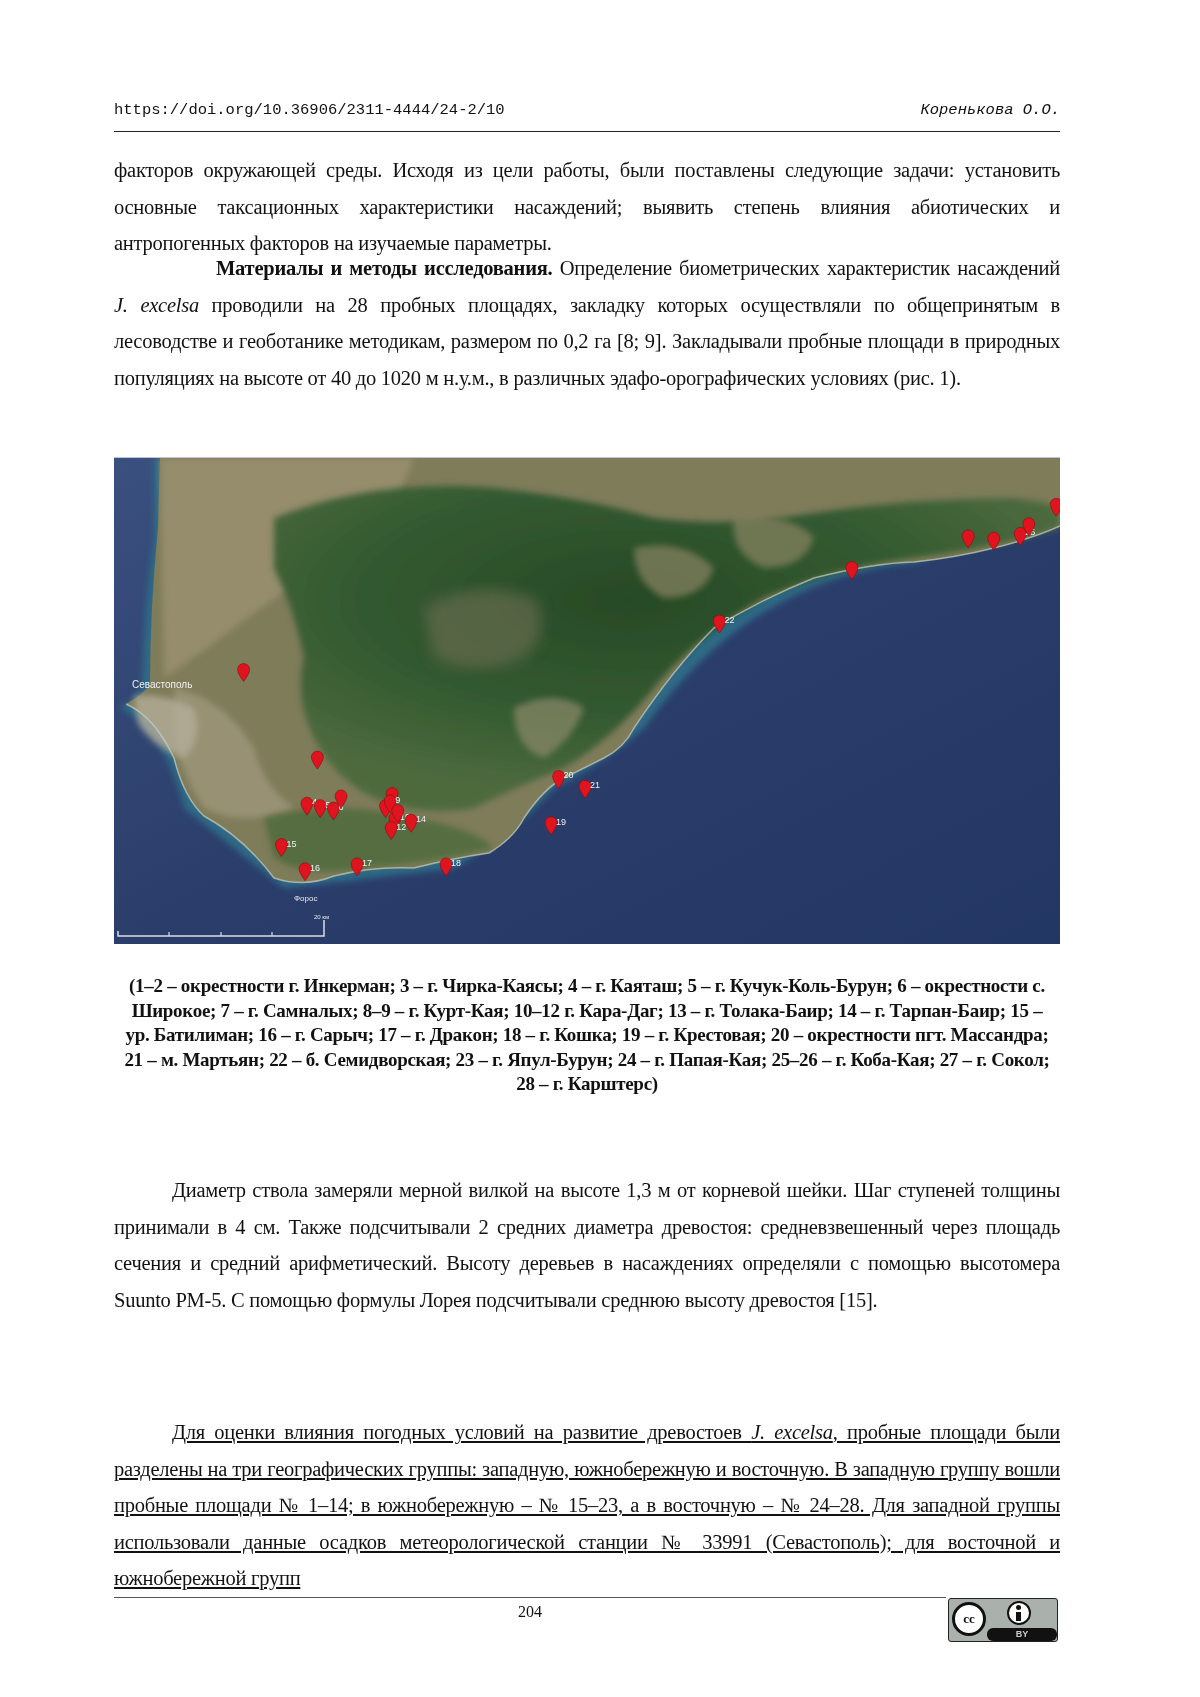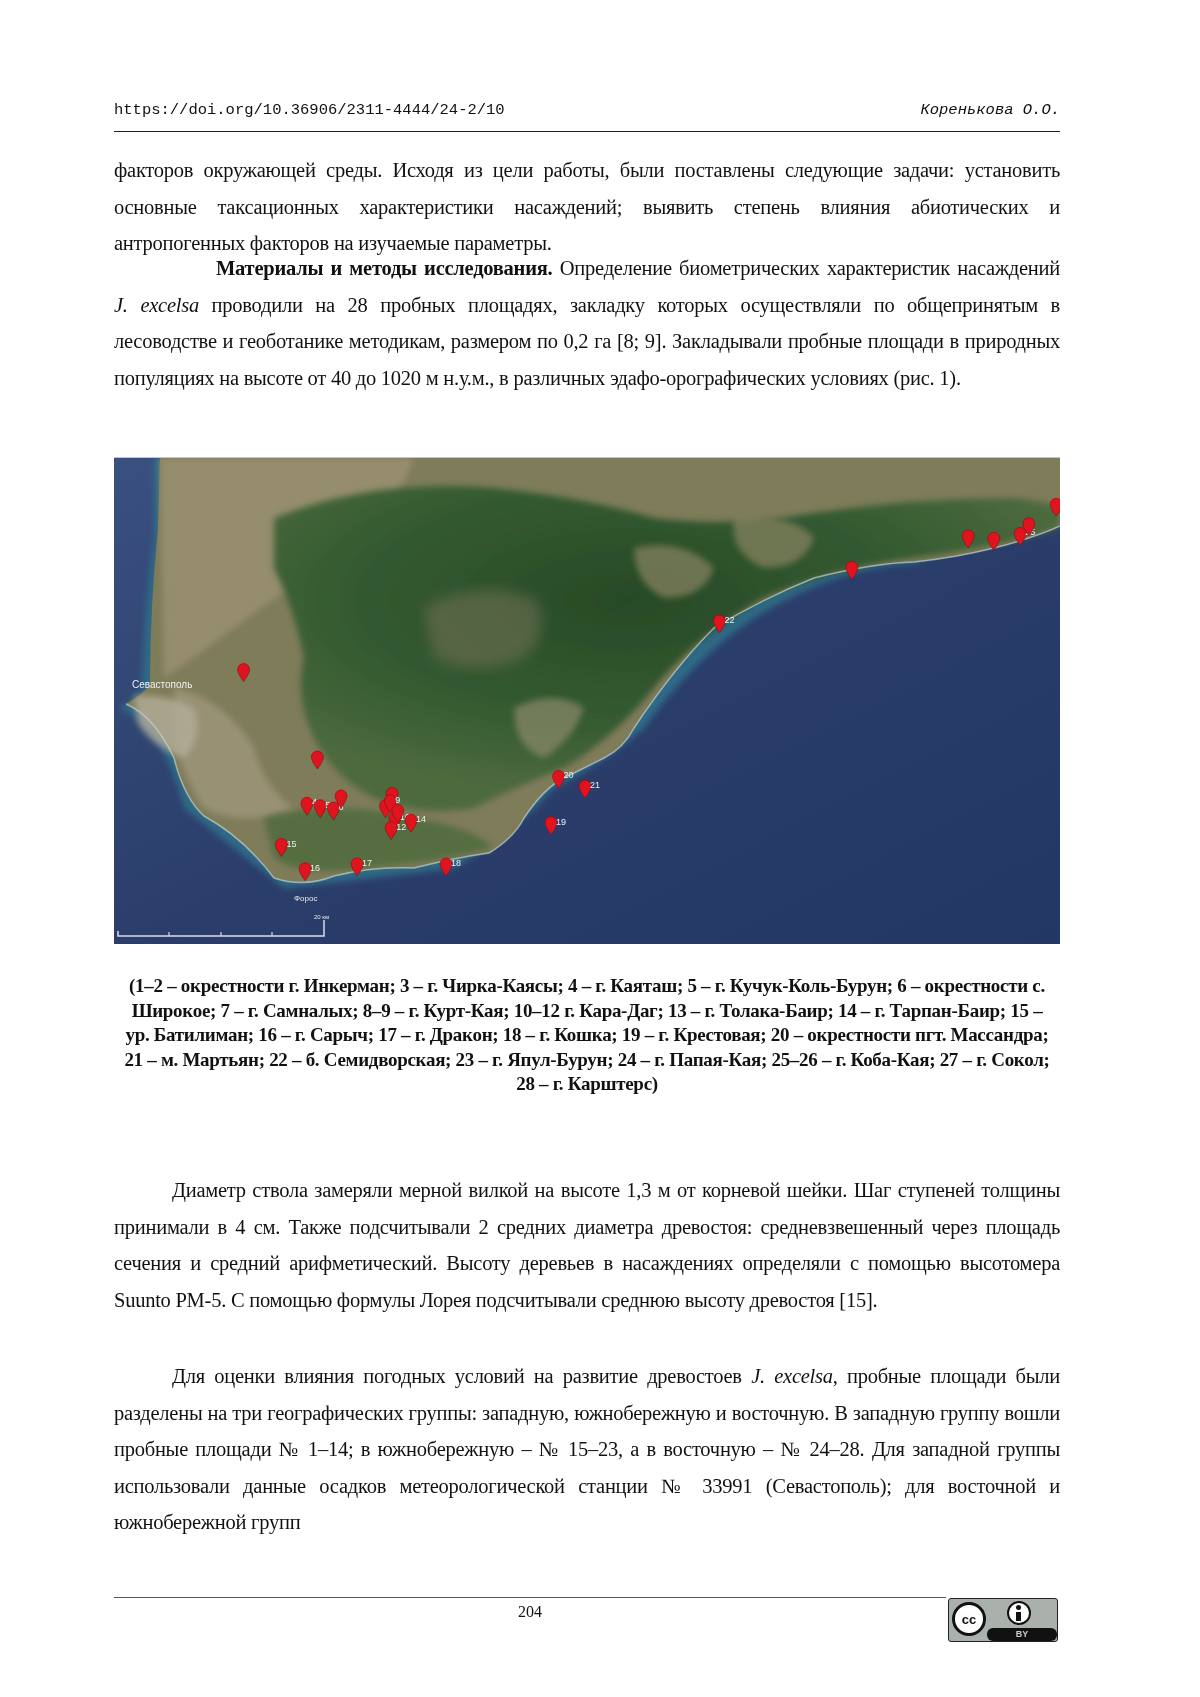--- a/index.html
+++ b/index.html
@@ -21,21 +21,21 @@
       position: absolute; left: 114px; width: 946px;
       font-size: 20.5px; line-height: 36.5px; text-align: justify;
       letter-spacing: -0.25px;
     }
     .para .indent { display: inline-block; width: 58px; }
     .para i { font-style: italic; }
     .para b { font-weight: bold; margin-left: 44px; }
     #p1 { top: 152px; }
     #p2 { top: 250px; }
     #p3 { top: 1172px; }
-    #p4 { top: 1358px; }
+    #p4 { top: 1414px; text-decoration: underline; }
 
     .map {
       position: absolute; left: 114px; top: 457px; width: 946px; height: 486px;
       overflow: hidden; border-top: 1px solid #bcc5d6;
     }
     .map svg { display: block; }
 
     .caption {
       position: absolute; left: 114px; top: 974px; width: 946px;
       text-align: center; font-weight: bold; font-size: 19px; line-height: 24.5px;
@@ -52,21 +52,21 @@
       font-size: 16px;
     }
     .cc-badge {
       position: absolute; left: 948px; top: 1598px; width: 110px; height: 44px;
       background: #aab0ab; border: 1.5px solid #222; border-radius: 3px; box-sizing: border-box;
       overflow: hidden;
     }
     .cc-badge .cc-circle {
       position: absolute; left: 3px; top: 3px; width: 34px; height: 34px; border-radius: 50%;
       background: #fff; border: 3px solid #111; box-sizing: border-box;
-      font-family: Liberation Sans, sans-serif; font-weight: bold; font-size: 13px;
+      font-family: Liberation Serif, serif; font-weight: bold; font-size: 13px;
       display: flex; align-items: center; justify-content: center; color: #111;
     }
     .cc-badge .by-icon {
       position: absolute; left: 58px; top: 2px; width: 24px; height: 24px; border-radius: 50%;
       background: #fff; border: 2.5px solid #111; box-sizing: border-box;
     }
     .cc-badge .by-icon::before {
       content: ""; position: absolute; left: 7px; top: 2px; width: 5px; height: 5px; background: #111; border-radius: 50%;
     }
     .cc-badge .by-icon::after {

